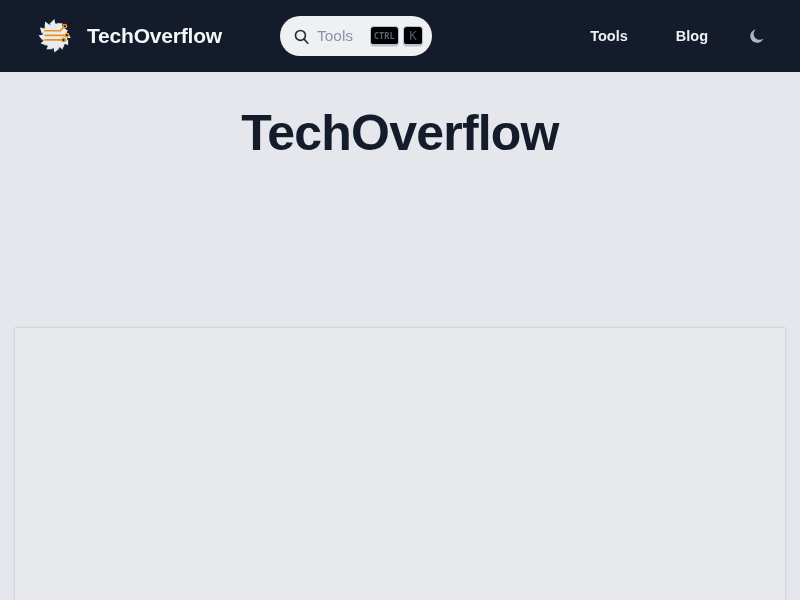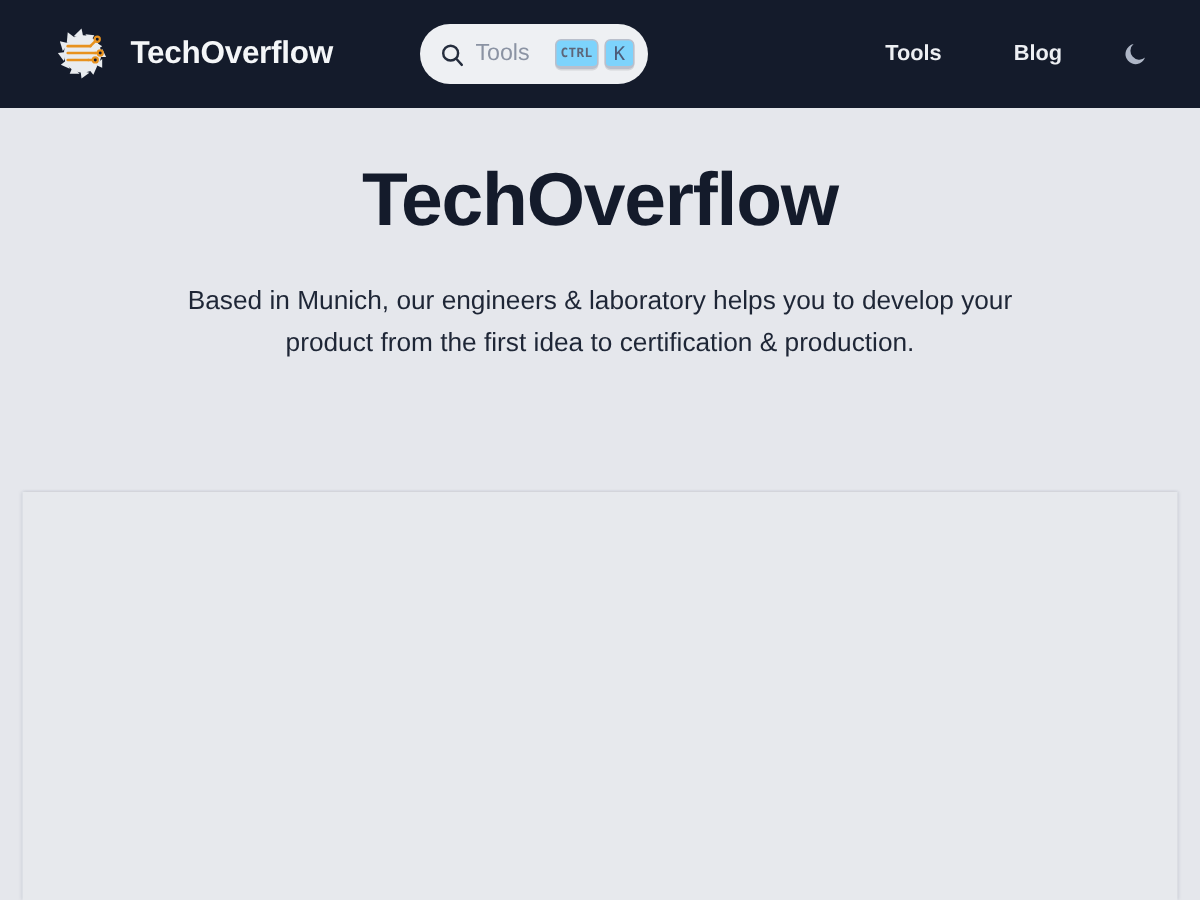--- a/index.html
+++ b/index.html
@@ -81,21 +81,21 @@
   .kbd-group {
     display: flex;
     gap: 4px;
     align-items: center;
     flex: 0 0 auto;
   }
   .kbd {
     display: inline-flex;
     align-items: center;
     justify-content: center;
-    background: #7dd3fc;
+    background: #000000;
     border: 1px solid #b9bfcc;
     border-bottom-width: 2px;
     border-radius: 4px;
     color: #5e6show;
     color: #5d6personal;
     color: #5d6578;
     height: 20px;
     min-width: 20px;
     padding: 0 3px;
     box-shadow: 0 1px 0 rgba(0,0,0,0.10);
@@ -235,16 +235,15 @@
           <path d="M20.5 15.2A9 9 0 1 1 10.3 3.2a7.4 7.4 0 0 0 10.2 12z"></path>
         </svg>
       </span>
     </button>
   </nav>
 
 </header>
 
 <main class="hero">
   <h1 class="hero-title">TechOverflow</h1>
-  <p class="hero-subtitle">Based in Munich, our engineers &amp; laboratory helps you to develop your product from the first idea to certification &amp; production.</p>
 </main>
 
 <section class="content-panel"></section>
 
 </body></html>

